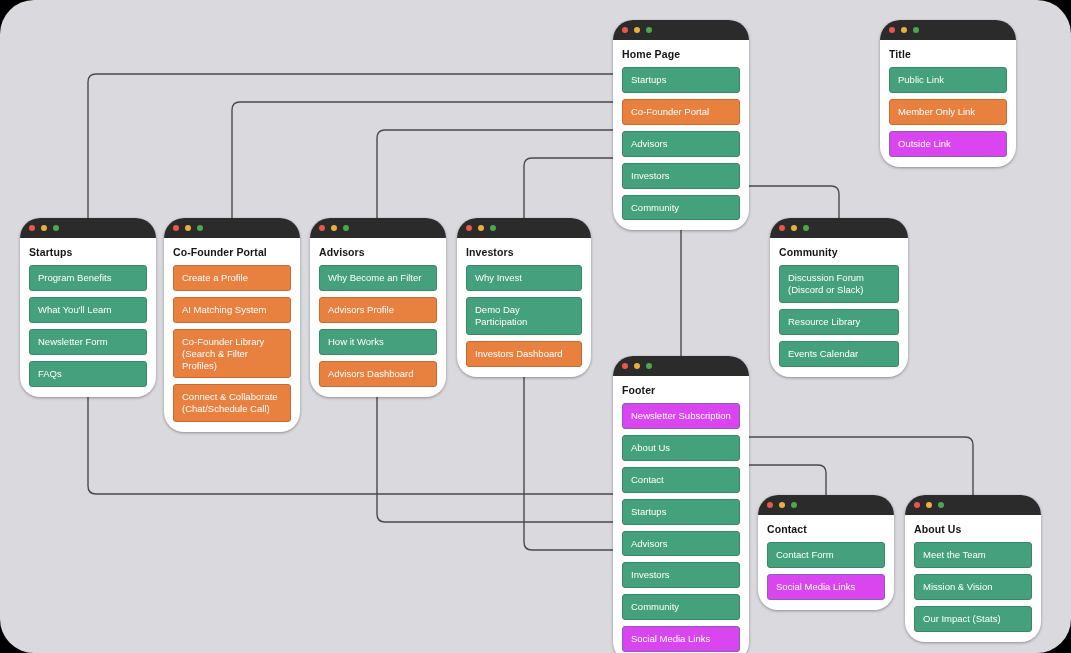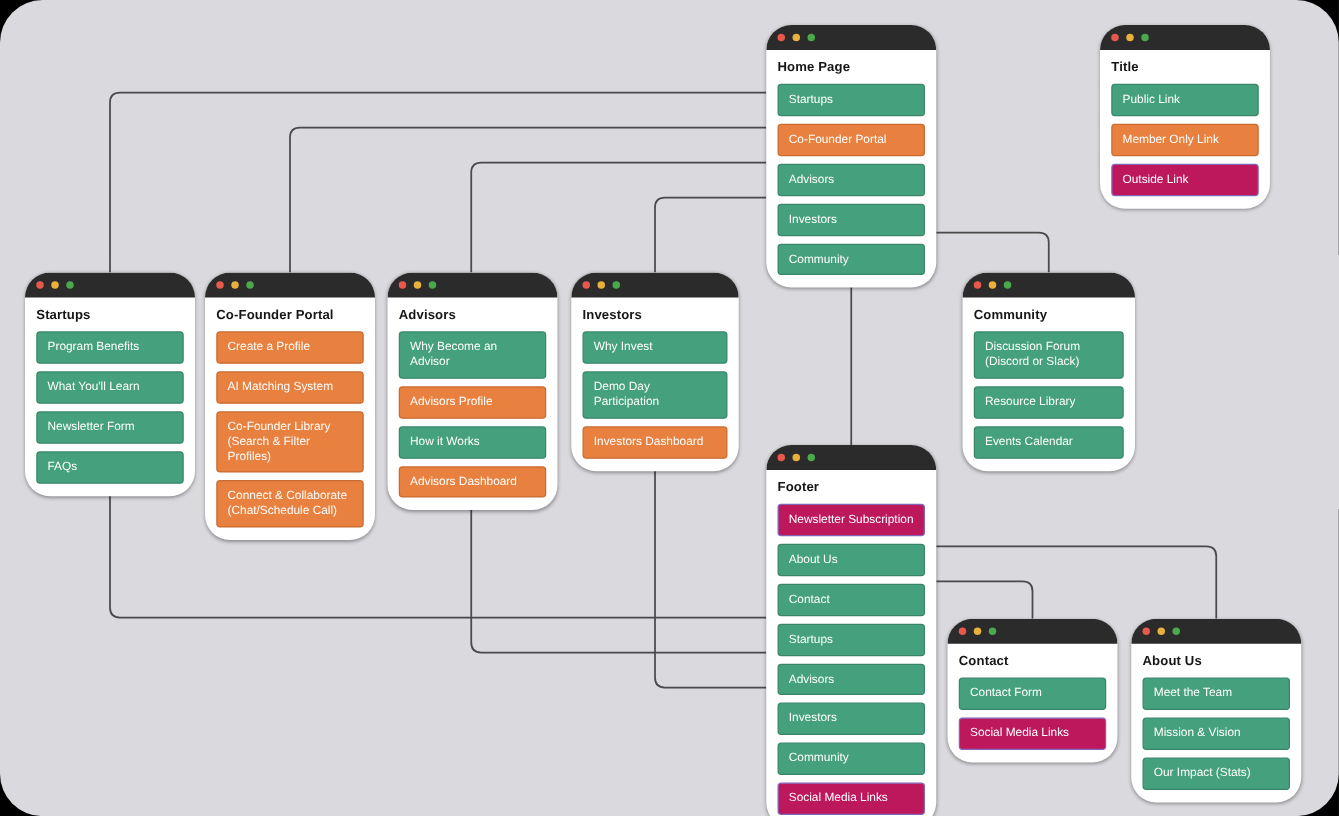--- a/index.html
+++ b/index.html
@@ -76,21 +76,21 @@
     padding: 6px 8px;
     margin-bottom: 6px;
     font-size: 9.5px;
     line-height: 1.25;
     color: #ffffff;
     box-sizing: border-box;
   }
   .chip:last-child { margin-bottom: 0; }
   .chip.green  { background: #45a07d; border: 1px solid #39866a; }
   .chip.orange { background: #e8803f; border: 1px solid #c96a31; }
-  .chip.purple { background: #be185d; border: 1px solid #8263b8; }
+  .chip.purple { background: #d946ef; border: 1px solid #8263b8; }
 
   
   #card-home      { left: 613px;  top: 20px;  width: 136px; }
   #card-legend    { left: 880px;  top: 20px;  width: 136px; }
   #card-startups  { left: 20px;   top: 218px; width: 136px; }
   #card-cofounder { left: 164px;  top: 218px; width: 136px; }
   #card-advisors  { left: 310px;  top: 218px; width: 136px; }
   #card-investors { left: 457px;  top: 218px; width: 134px; }
   #card-community { left: 770px;  top: 218px; width: 138px; }
   #card-footer    { left: 613px;  top: 356px; width: 136px; }
@@ -188,21 +188,21 @@
   </div>
 
   <div class="win" id="card-advisors">
     <div class="titlebar">
       <span class="dot red"></span>
       <span class="dot yellow"></span>
       <span class="dot green"></span>
     </div>
     <div class="body">
       <div class="win-title">Advisors</div>
-      <div class="chip green">Why Become an Advisor</div>
+      <div class="chip green">Why Become an Filter</div>
       <div class="chip orange">Advisors Profile</div>
       <div class="chip green">How it Works</div>
       <div class="chip orange">Advisors Dashboard</div>
     </div>
   </div>
 
   <div class="win" id="card-investors">
     <div class="titlebar">
       <span class="dot red"></span>
       <span class="dot yellow"></span>

